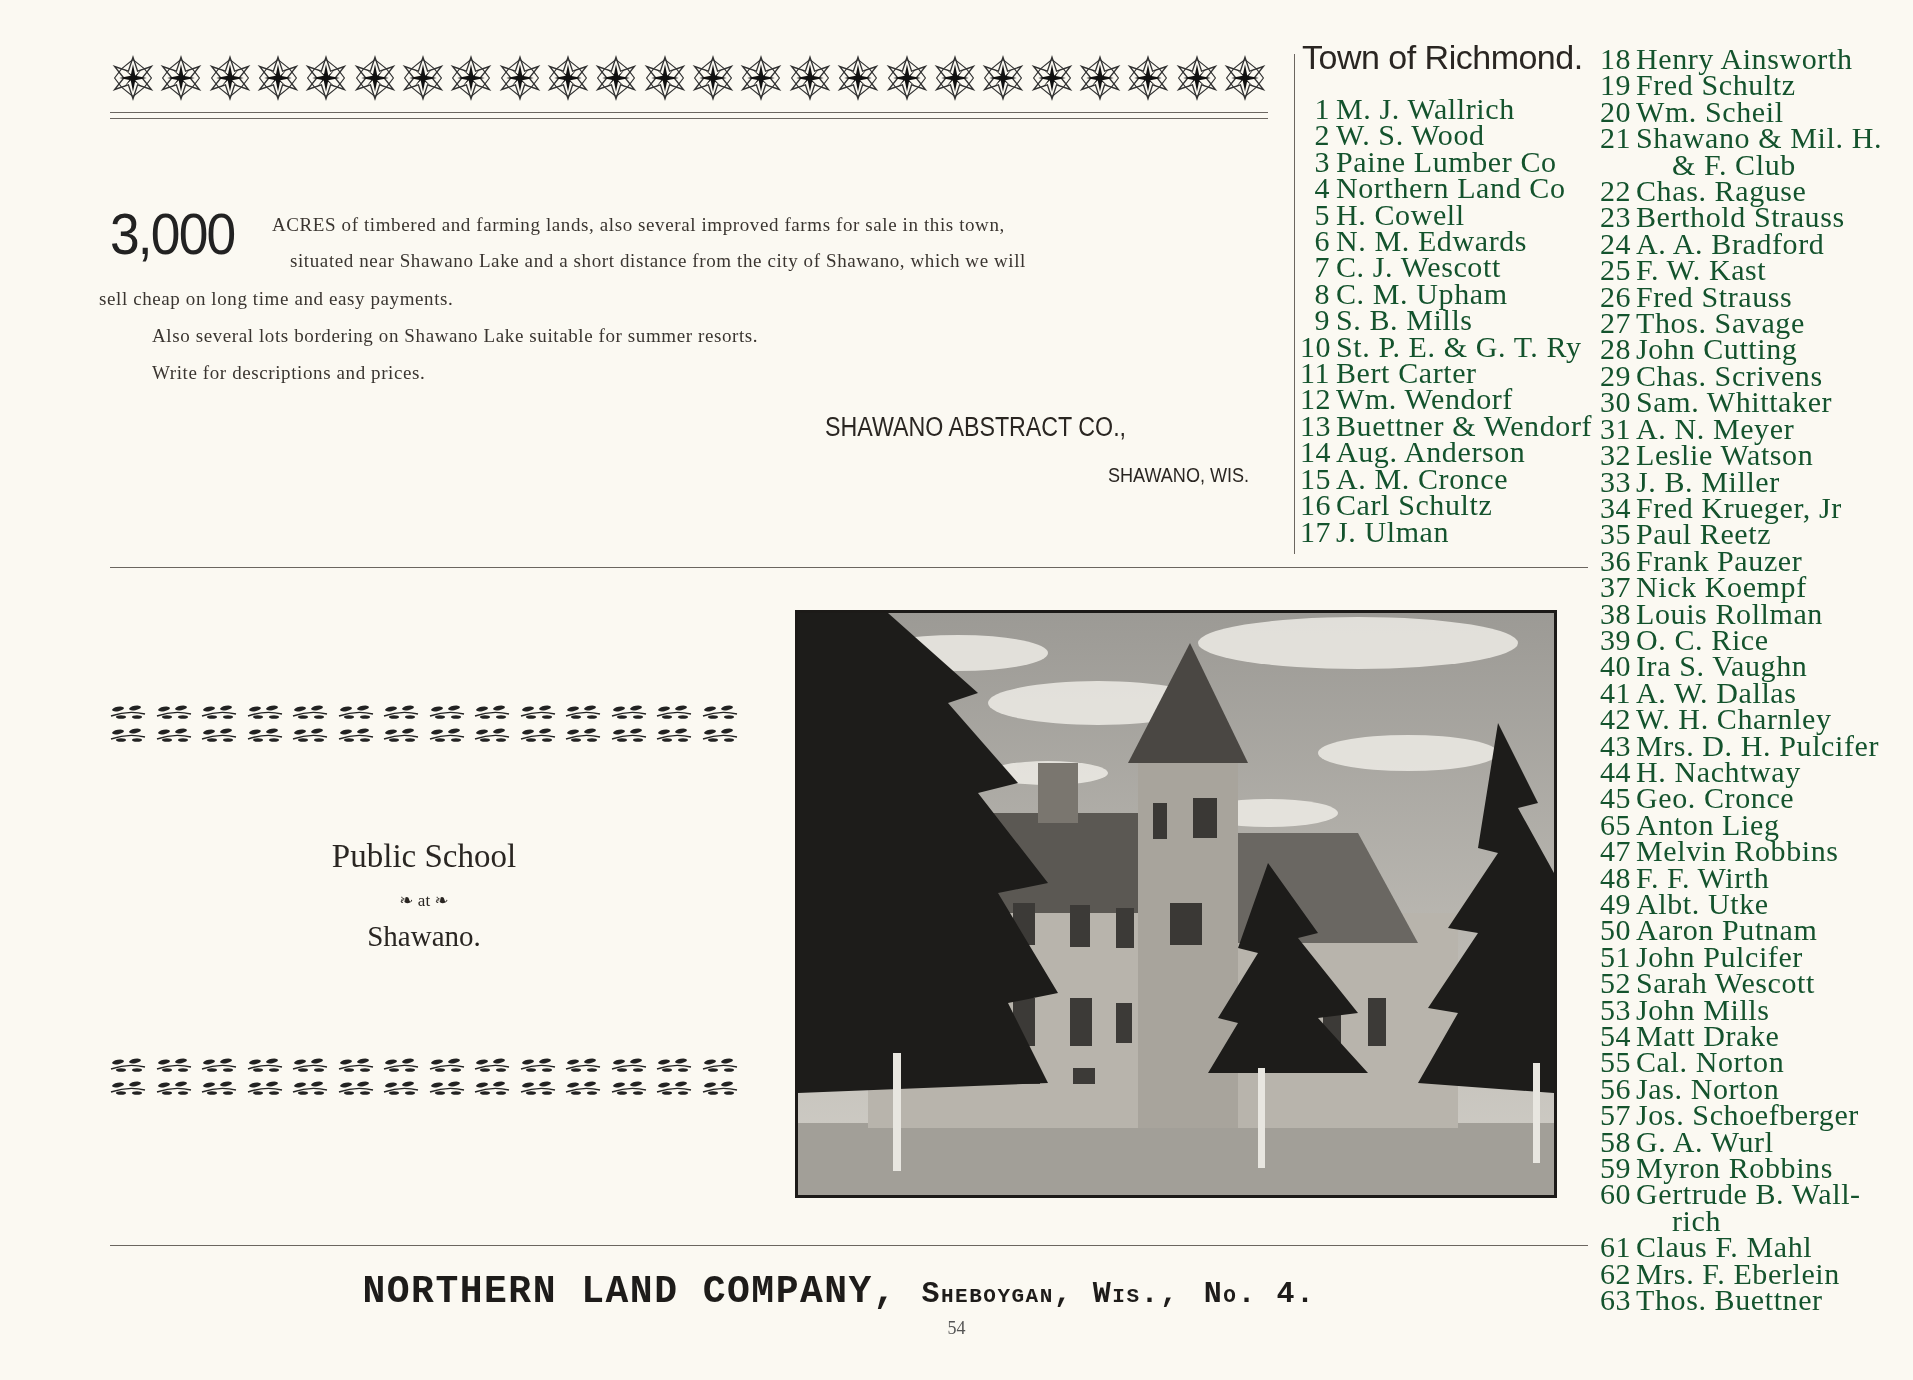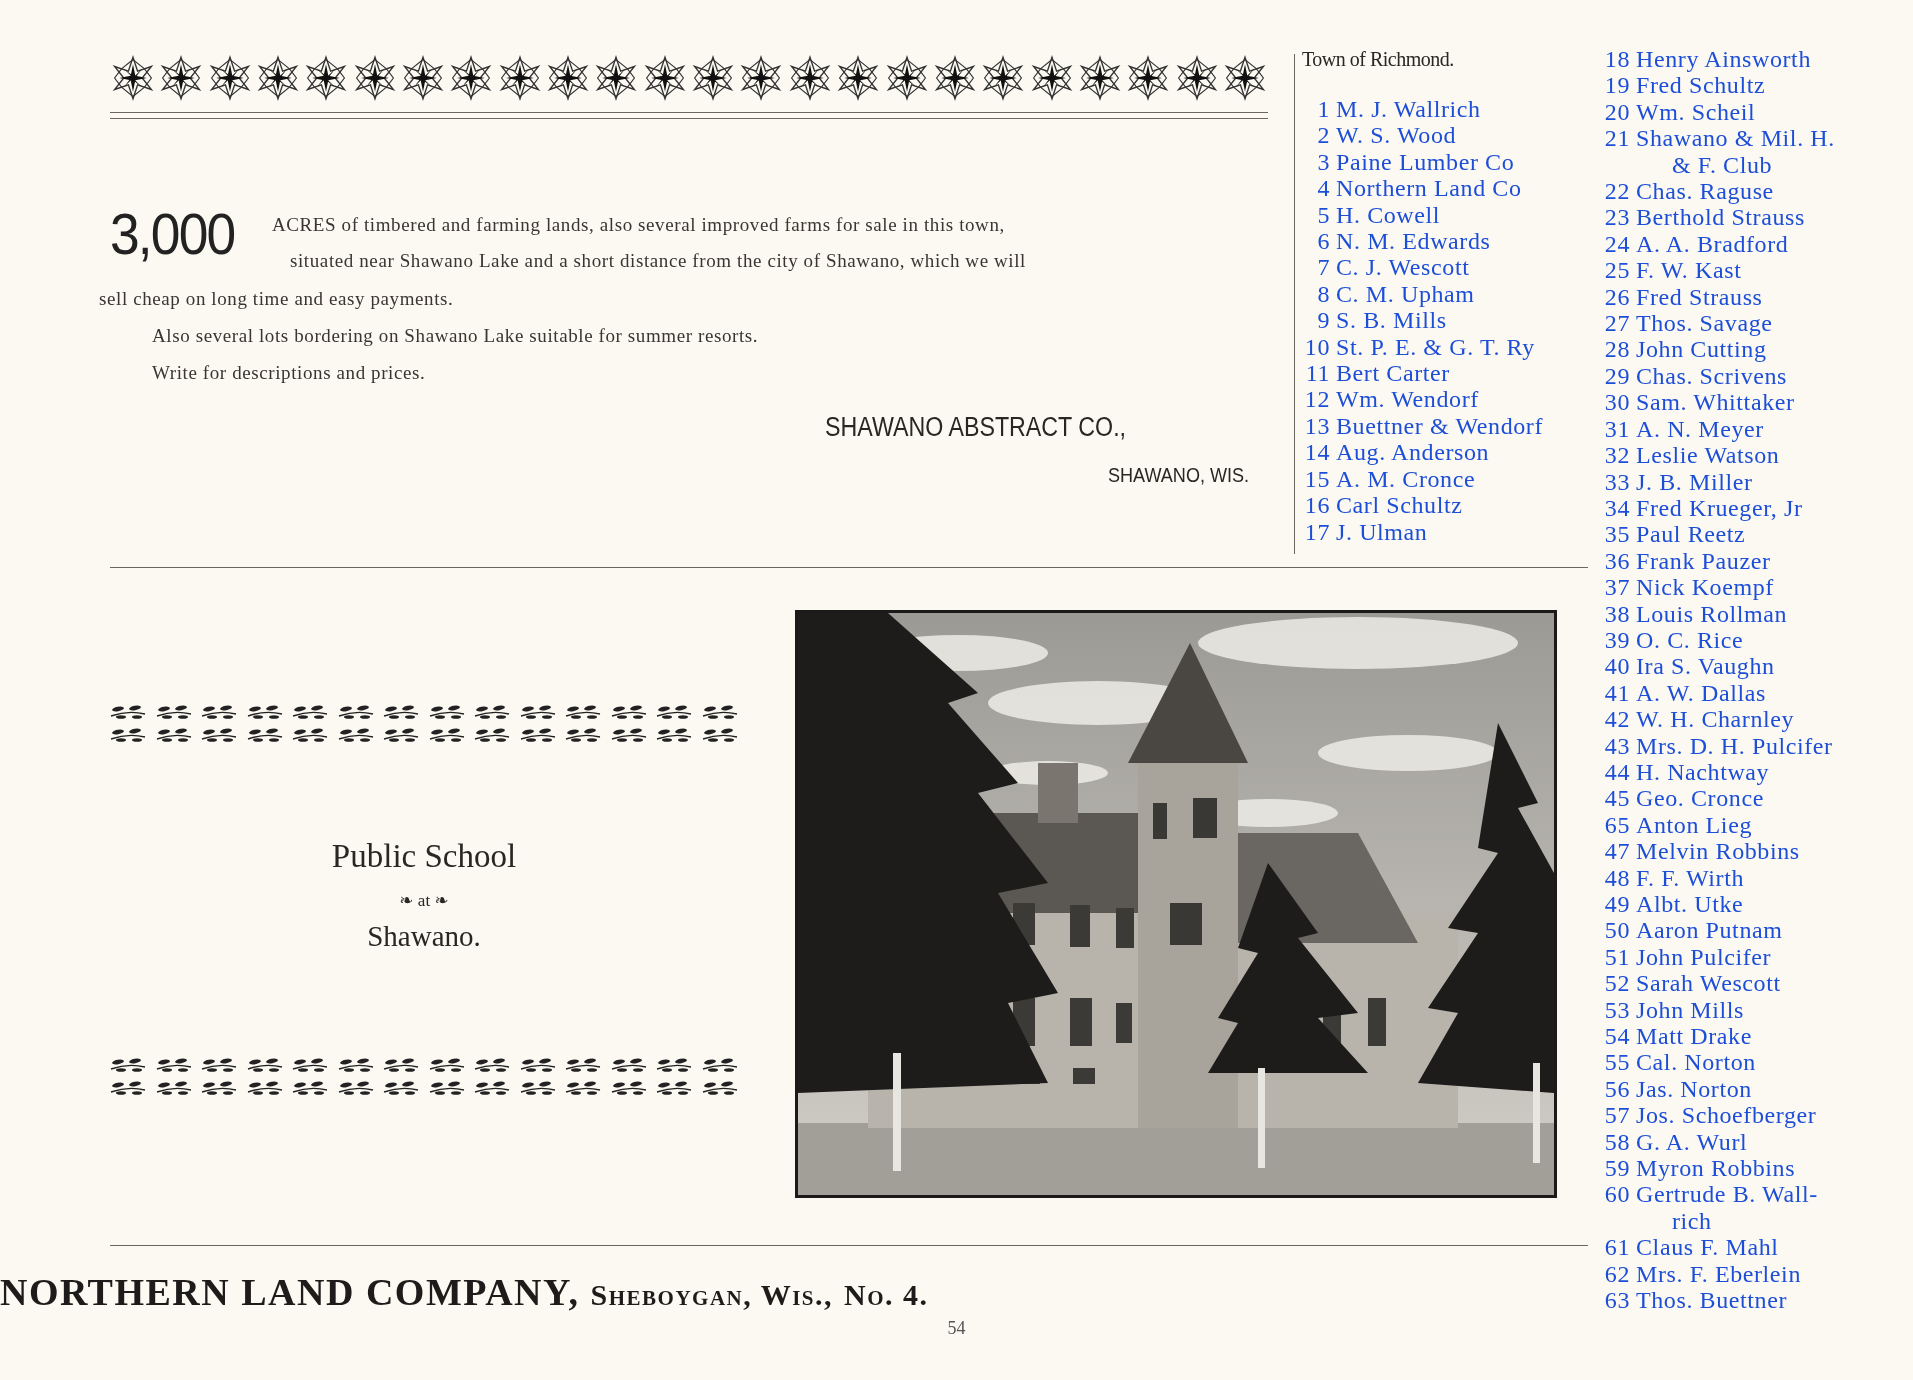--- a/index.html
+++ b/index.html
@@ -18,43 +18,43 @@
 
   
   .big-num { left: 110px; top: 205px; font-family: "Liberation Sans", sans-serif; font-size: 58px; letter-spacing: -2px; color: #222; line-height: 1; transform: scaleX(0.92); transform-origin: left; }
   .ad-line { font-size: 19px; letter-spacing: 0.6px; color: #3a3530; white-space: nowrap; }
   .ad-sig { font-family: "Liberation Sans", sans-serif; color: #2a2622; transform: scaleX(0.86); transform-origin: right; white-space: nowrap; }
 
   
   .vsep { left: 1294px; top: 54px; width: 0; height: 500px; border-left: 1.3px solid #6b6660; }
 
   
-  .town-title { left: 1302px; top: 48px; font-family: Liberation Serif, serif; font-size: 20px; color: #2a2622; letter-spacing: -0.5px; }
-  .list { font-size: 24px; line-height: 26.4px; color: #1d4ed8; letter-spacing: 0.6px; }
+  .town-title { left: 1302px; top: 38px; font-family: Liberation Sans, sans-serif; font-size: 34px; color: #2a2622; letter-spacing: -0.5px; }
+  .list { font-size: 30px; line-height: 26.4px; color: #14532d; letter-spacing: 0.6px; }
   .list .row { white-space: nowrap; }
   .list .num { display: inline-block; text-align: right; margin-right: 6px; }
   .list1 .num { width: 30px; }
   .list2 .num { width: 30px; }
   .list .cont { padding-left: 72px; }
 
   
   .hrule { height: 0; border-top: 1.4px solid #6b6660; }
 
   
   .leaf-row { left: 110px; width: 628px; height: 18px; display: flex; justify-content: space-between; align-items: center; }
   .leaf-row svg { width: 36px; height: 16px; }
 
   
   .caption { left: 110px; width: 628px; text-align: center; font-family: Liberation Serif, serif; color: #2a2622; }
 
   
   .photo { left: 795px; top: 610px; width: 762px; height: 588px; border: 3px solid #1c1a18; box-sizing: border-box; overflow: hidden; background: #c7c4bd; }
 
   
-  .footer-title { left: 0; width: 1678px; top: 1270px; text-align: left; font-family: Liberation Serif, serif; font-weight: bold; font-size: 38px; color: #1e1c1a; letter-spacing: 1.5px; }
+  .footer-title { left: 0; width: 1678px; top: 1270px; text-align: center; font-family: Liberation Mono, monospace; font-weight: bold; font-size: 38px; color: #1e1c1a; letter-spacing: 1.5px; }
   .footer-title .sc { font-size: 30px; }
   .page-num { left: 0; width: 1913px; top: 1318px; text-align: center; font-size: 18px; color: #555; }
 </style>
 </head>
 <body>
 
 <div class="abs star-row" id="starRow">
     <svg viewBox="0 0 40 40">
       <polygon points="20,2 24,14 36,10 28,20 36,30 24,26 20,38 16,26 4,30 12,20 4,10 16,14" fill="none" stroke="#333" stroke-width="1.2"></polygon>
       <polygon points="20,4 30,12 36,20 30,28 20,36 10,28 4,20 10,12" fill="none" stroke="#333" stroke-width="1"></polygon>

